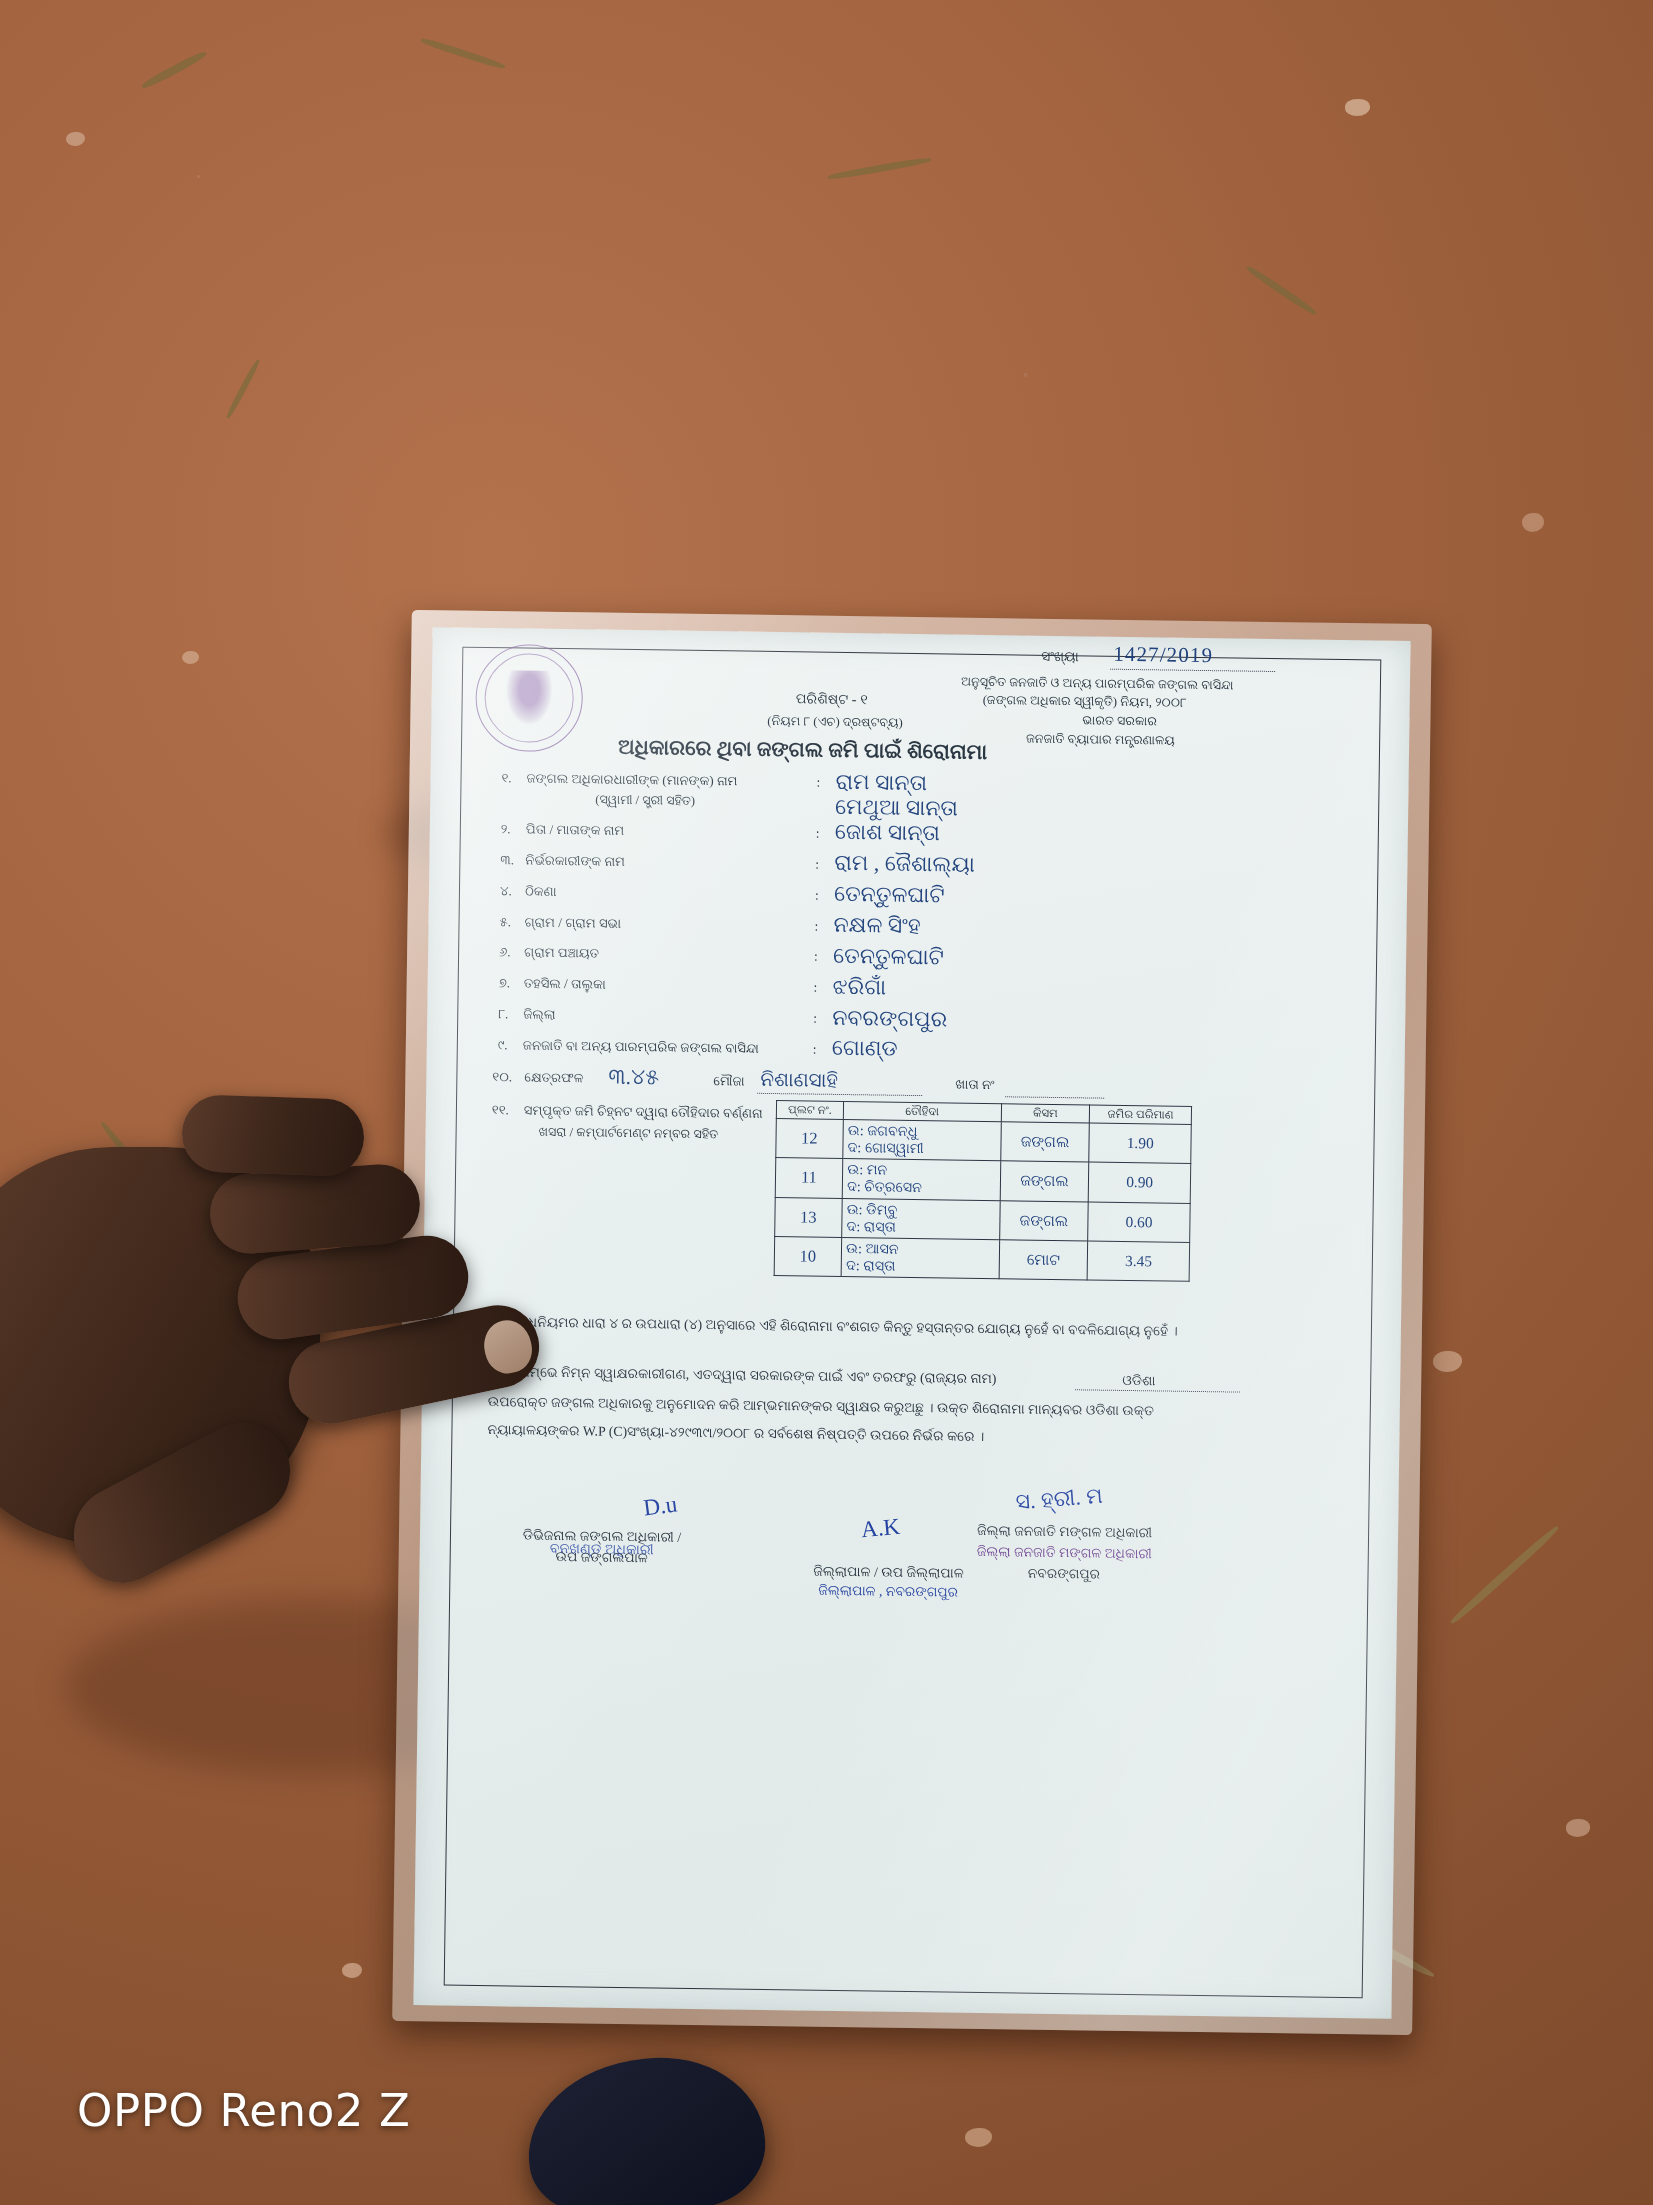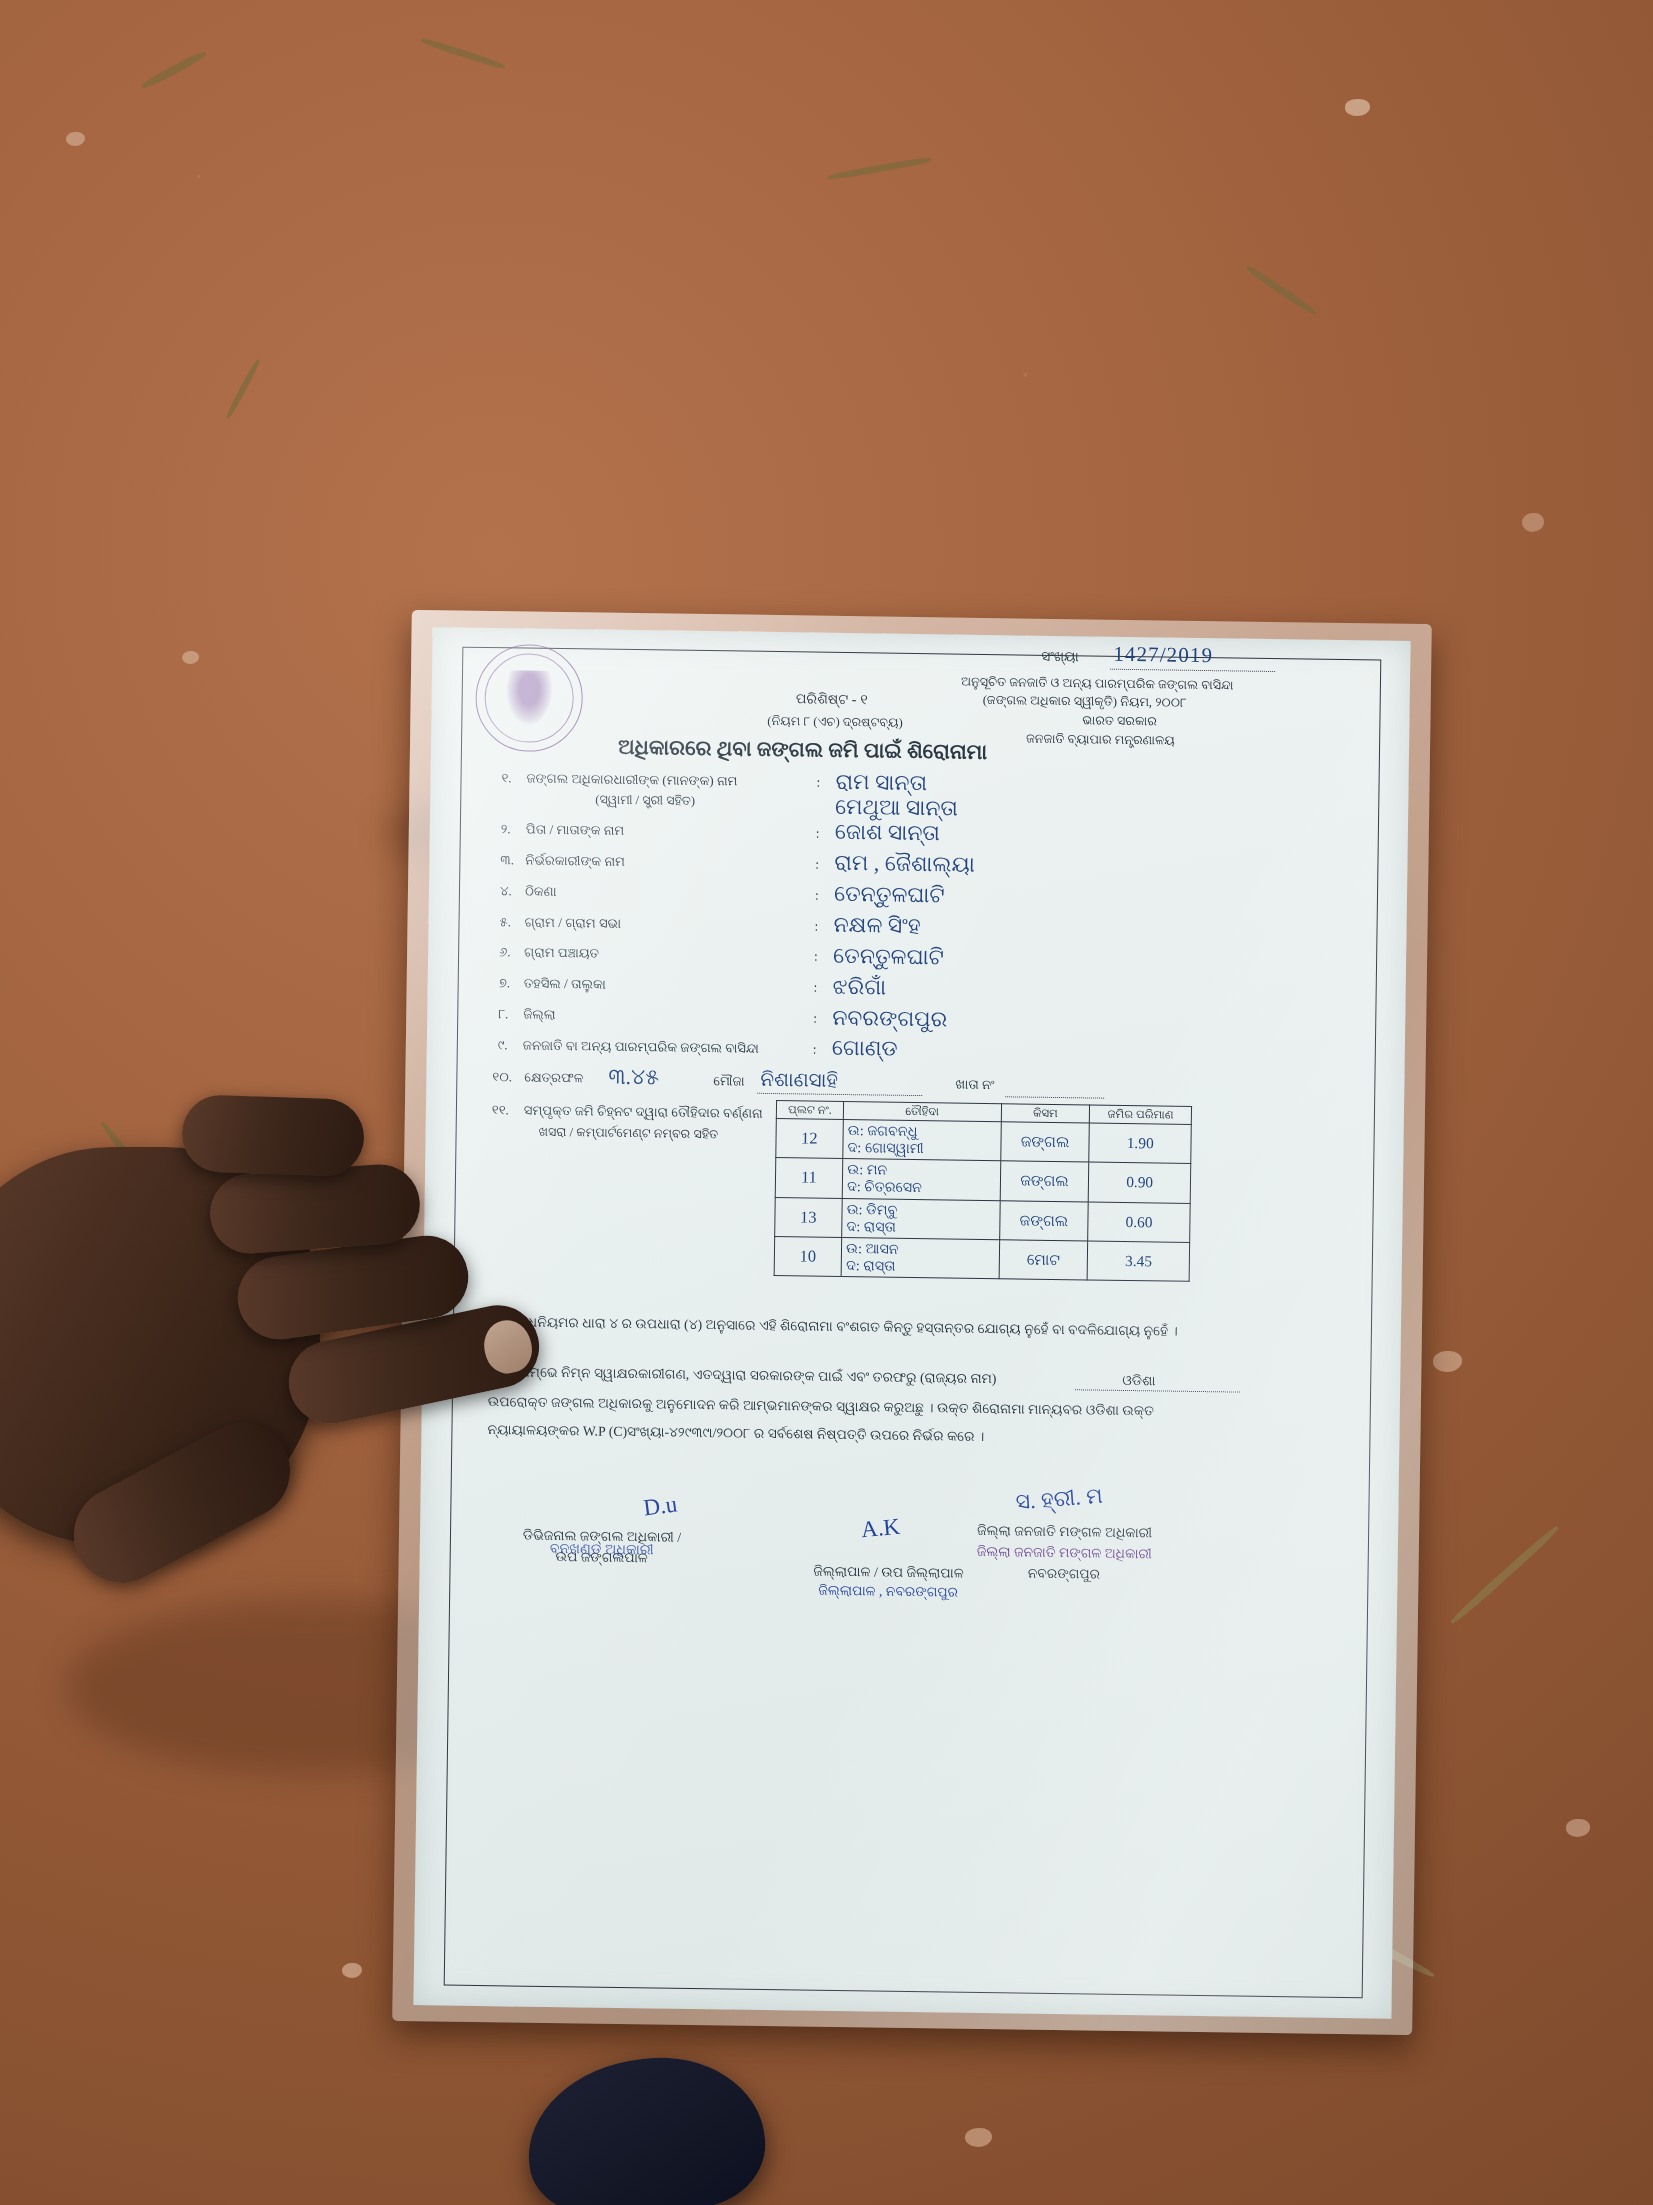--- a/index.html
+++ b/index.html
@@ -276,15 +276,16 @@
       <div class="nail" style="right:7.7px;top:16.5px;width:47px;height:53px;"></div>
     </div>
     <div class="finger" style="left:237px;top:386px;width:232px;height:83px;transform:rotate(-8deg);"></div>
     <div class="finger" style="left:210px;top:309px;width:210px;height:80px;transform:rotate(-4deg);"></div>
     <div class="finger" style="left:182px;top:237px;width:182px;height:77px;transform:rotate(2deg);"></div>
     <div class="finger" style="left:66px;top:595px;width:232px;height:96px;transform:rotate(-28deg);border-radius:77px;"></div>
   </div>
 
   <div id="shoe"></div>
 
+  <div id="watermark">OPPO Reno2 Z</div>
 
 </div>
 
 
 </body></html>

